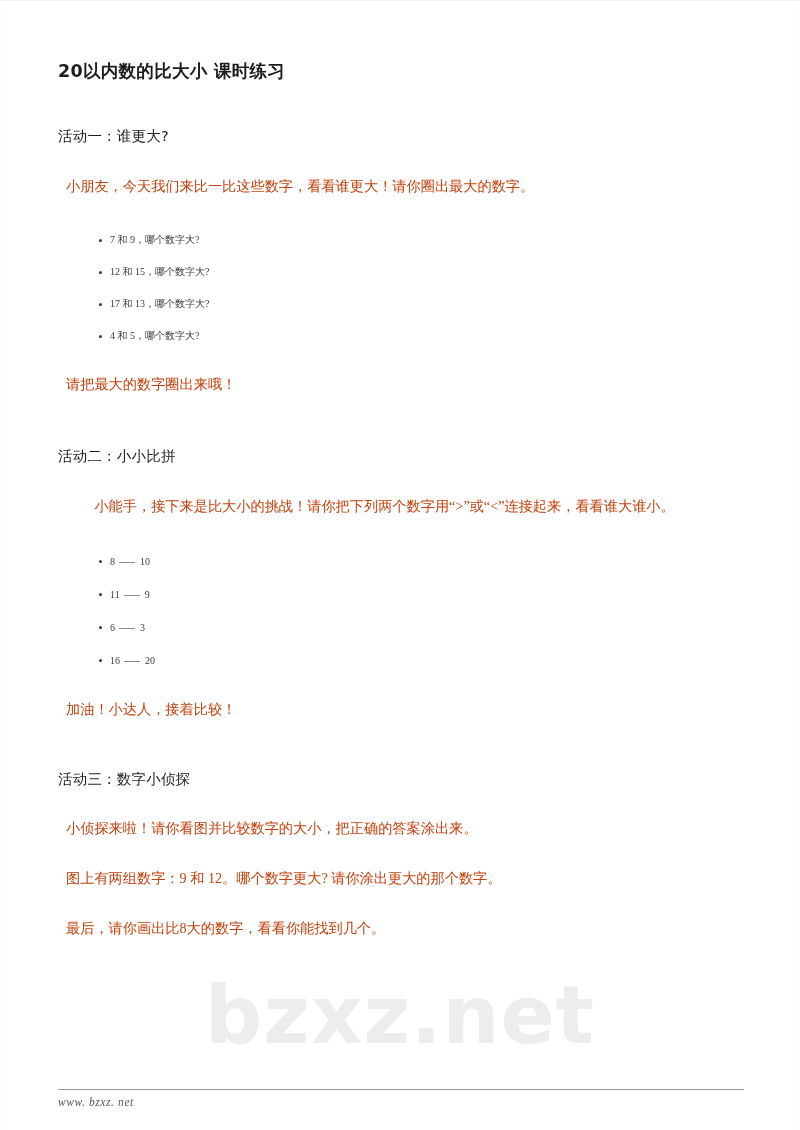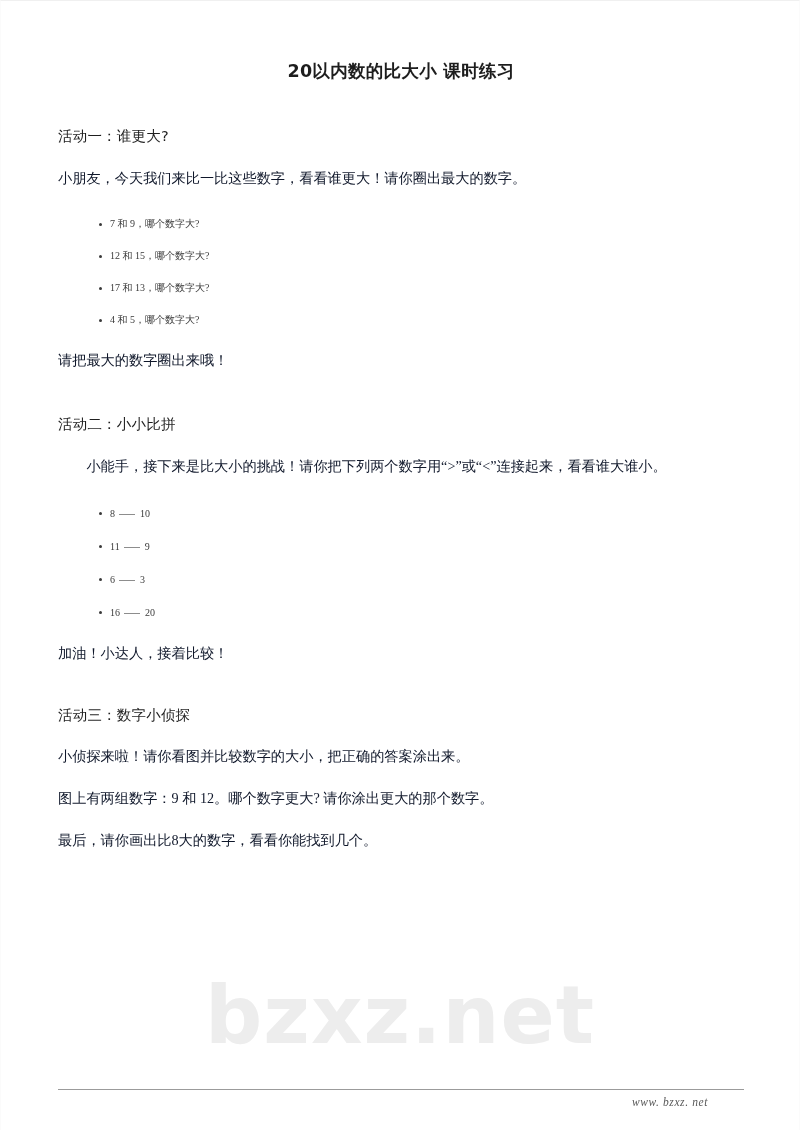--- a/index.html
+++ b/index.html
@@ -44,21 +44,21 @@
   }
 
   
   #content {
     position: relative;
     z-index: 2;
     padding: 0 55px 0 57px;
   }
 
   .doc-title {
-    text-align: center;
+    text-align: left;
     font-family: "DejaVu Sans", "Liberation Sans", sans-serif;
     font-weight: bold;
     font-size: 17.5px;
     color: #1d1d1d;
     margin: 0;
     padding-top: 58px;
     letter-spacing: 0.3px;
   }
 
   .section {
@@ -72,22 +72,22 @@
     margin: 0;
     letter-spacing: 0.2px;
   }
   .s1-head { padding-top: 44px; }
   .s2-head { padding-top: 44px; }
   .s3-head { padding-top: 42px; }
 
   p.para {
     font-size: 14.2px;
     line-height: 1.55;
-    color: #0f172a;
-    margin: 0;
+    color: #c2410c;
+    margin: 8px;
     text-align: justify;
     text-justify: inter-ideograph;
   }
   .para-intro  { padding-top: 21px;  margin-left: 31px; }
   .para-outro  { padding-top: 22px;  margin-left: 31px; }
   .para-indent { padding-top: 21px;  text-indent: 2em; margin-left: 0; }
   .para-plain  { padding-top: 20px;  margin-left: 31px; }
 
   ul.qlist {
     list-style: none;
@@ -134,21 +134,20 @@
     bottom: 22px;
     z-index: 3;
   }
   #footer-rule {
     border: 0;
     border-top: 1px solid #9b9b9b;
     margin: 0 0 6px 0;
     height: 0;
   }
   #footer-text {
-    text-align: right;
     font-style: italic;
     font-size: 11.5px;
     color: #585858;
     letter-spacing: 0.6px;
     padding-right: 36px;
   }
 </style>
 </head>
 <body>
 

